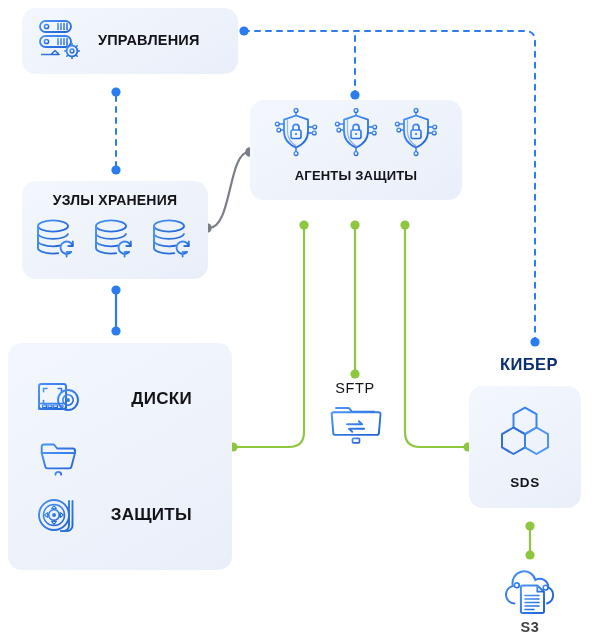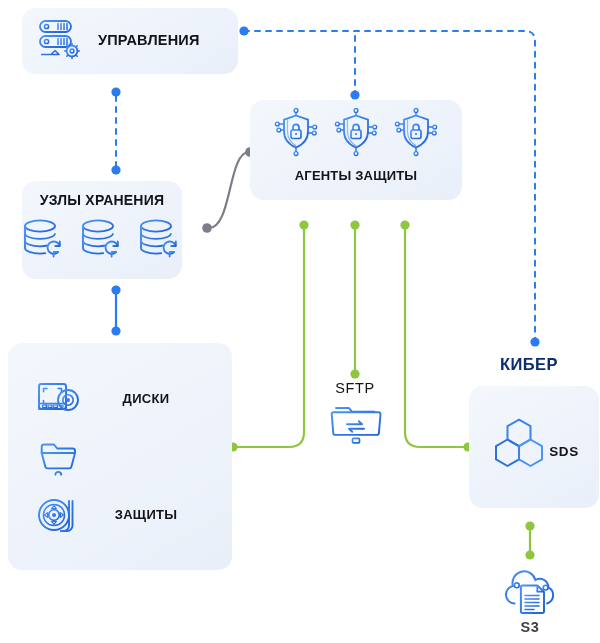--- a/index.html
+++ b/index.html
@@ -68,21 +68,21 @@
   }
   #card-agents .card-title {
     font-size: 13px;
     margin-top: 6px;
     letter-spacing: 0.2px;
   }
 
   
   #card-nodes {
     left: 22px; top: 181px;
-    width: 160px; height: 98px;
+    width: 186px; height: 98px;
     padding-top: 11px;
   }
   #card-nodes .card-title { font-size: 14px; letter-spacing: 0.2px; }
   #card-nodes .icon-row {
     display: flex;
     justify-content: center;
     gap: 8px;
     margin-top: 7px;
   }
 
@@ -96,35 +96,35 @@
   .repo-list { margin-top: 10px; }
   .repo-row {
     display: flex;
     align-items: center;
     height: 58px;
     padding-left: 28px;
   }
   .repo-ico { width: 48px; flex: 0 0 48px; display: flex; align-items: center; justify-content: center; }
   .repo-label {
     font-weight: bold;
-    font-size: 13px;
+    font-size: 17px;
     color: #131318;
     letter-spacing: 0.3px;
     margin-left: 16px;
     line-height: 1.25;
-    text-align: center;
+    text-align: right;
     width: 92px;
   }
 
   
   #card-sds {
     left: 469px; top: 386px;
-    width: 130px; height: 122px;
+    width: 112px; height: 122px;
     display: flex;
-    flex-direction: row;
+    flex-direction: column;
     align-items: center;
     justify-content: center;
   }
   #card-sds .card-title { font-size: 13.5px; margin-top: 9px; letter-spacing: 0.6px; }
 
   
   .free-label { position: absolute; text-align: center; }
   #label-kiber {
     left: 468px; top: 328px; width: 122px; margin-top: 28px;
   }

